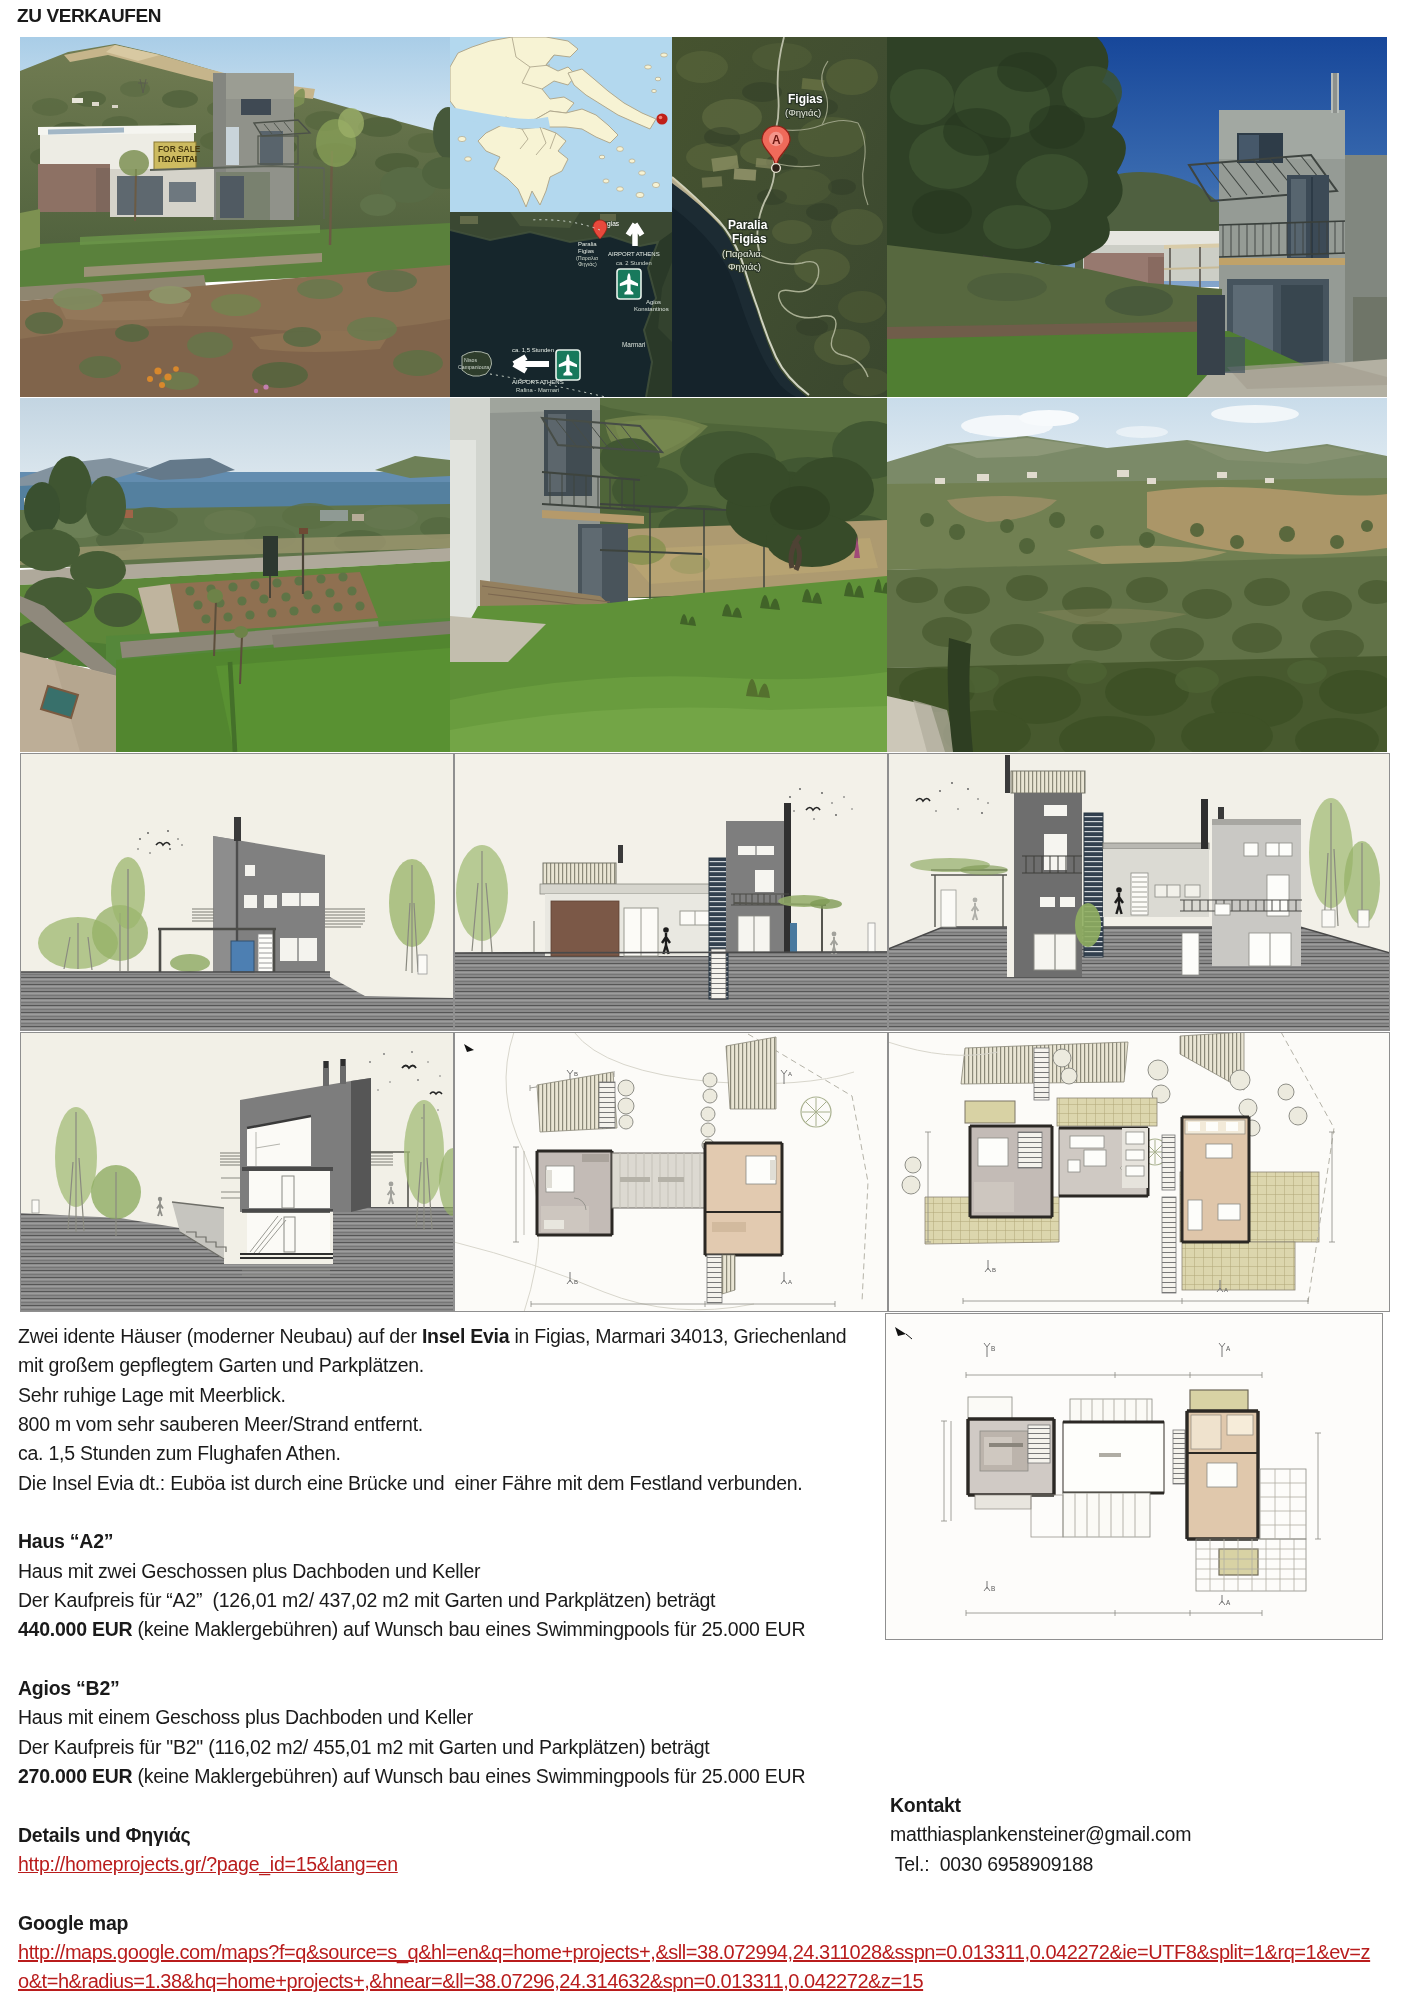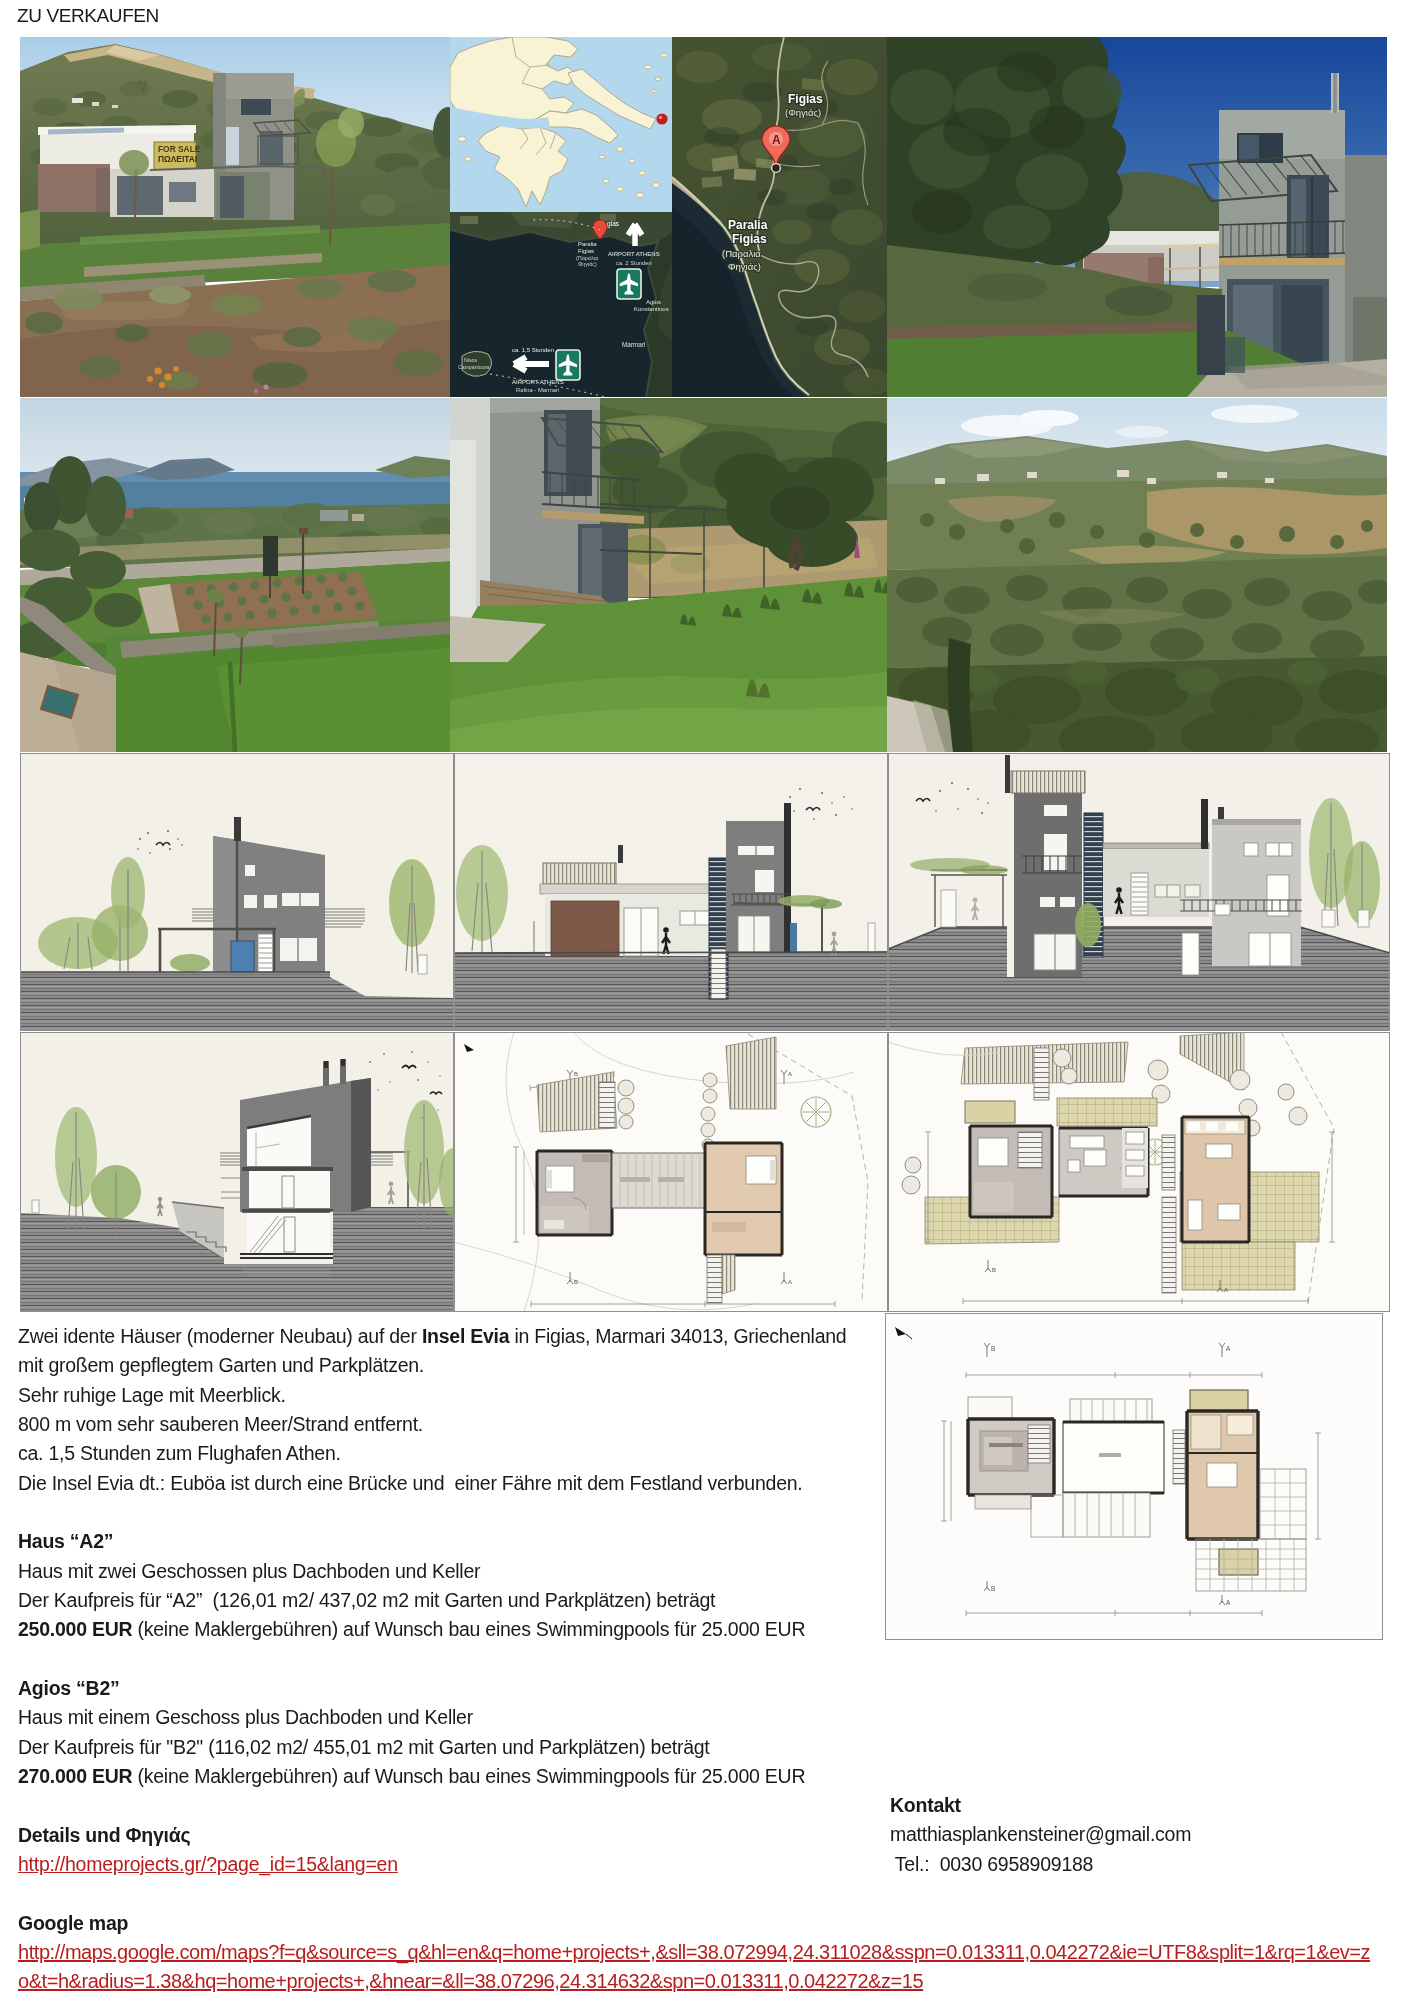--- a/index.html
+++ b/index.html
@@ -8,21 +8,21 @@
   .abs{position:absolute;}
   .cell{position:absolute;outline:1px solid #8f8f8f;outline-offset:-1px;}
   .txt{font-size:19.5px;letter-spacing:-0.25px;line-height:29.33px;white-space:pre;}
   .url{font-size:20px;letter-spacing:-0.45px;}
   .txt b{font-weight:bold;}
   a.lnk{color:#b91c1c;text-decoration:underline;}
 </style>
 </head>
 <body>
 
-<div class="abs" style="left:17px;top:5px;font-size:19px;font-weight:normal;letter-spacing:-0.4px;">ZU VERKAUFEN</div>
+<div class="abs" style="left:17px;top:5px;font-size:19px;font-weight:bold;letter-spacing:-0.4px;">ZU VERKAUFEN</div>
 
 <svg class="abs" style="left:20px;top:37px" width="430" height="360" viewBox="0 0 430 360">
   <defs>
     <linearGradient id="skyA" x1="0" y1="0" x2="0" y2="1">
       <stop offset="0" stop-color="#a9cde7"></stop>
         <stop offset="1" stop-color="#e9f1f7"></stop>
     </linearGradient>
     <linearGradient id="hillA" x1="0" y1="0" x2="0" y2="1">
       <stop offset="0" stop-color="#717c52"></stop>
         <stop offset="1" stop-color="#4e603c"></stop>
@@ -1320,21 +1320,21 @@
 <div class="abs txt" style="left:18px;top:1322px;width:1380px;">Zwei idente Häuser (moderner Neubau) auf der <b>Insel Evia</b> in Figias, Marmari 34013, Griechenland
 mit großem gepflegtem Garten und Parkplätzen.
 Sehr ruhige Lage mit Meerblick.
 800 m vom sehr sauberen Meer/Strand entfernt.
 ca. 1,5 Stunden zum Flughafen Athen.
 Die Insel Evia dt.: Euböa ist durch eine Brücke und  einer Fähre mit dem Festland verbunden.
 
 <b>Haus “A2”</b>
 Haus mit zwei Geschossen plus Dachboden und Keller
 Der Kaufpreis für “A2”  (126,01 m2/ 437,02 m2 mit Garten und Parkplätzen) beträgt
-<b>250.000 EUR</b> (keine Maklergebühren) auf Wunsch bau eines Swimmingpools für 25.000 EUR
+<b>440.000 EUR</b> (keine Maklergebühren) auf Wunsch bau eines Swimmingpools für 25.000 EUR
 
 <b>Agios “B2”</b>
 Haus mit einem Geschoss plus Dachboden und Keller
 Der Kaufpreis für "B2" (116,02 m2/ 455,01 m2 mit Garten und Parkplätzen) beträgt
 <b>270.000 EUR</b> (keine Maklergebühren) auf Wunsch bau eines Swimmingpools für 25.000 EUR
 
 <b>Details und Φηγιάς</b>
 <a class="lnk" href="#">http://homeprojects.gr/?page_id=15&amp;lang=en</a>
 
 <b>Google map</b>

